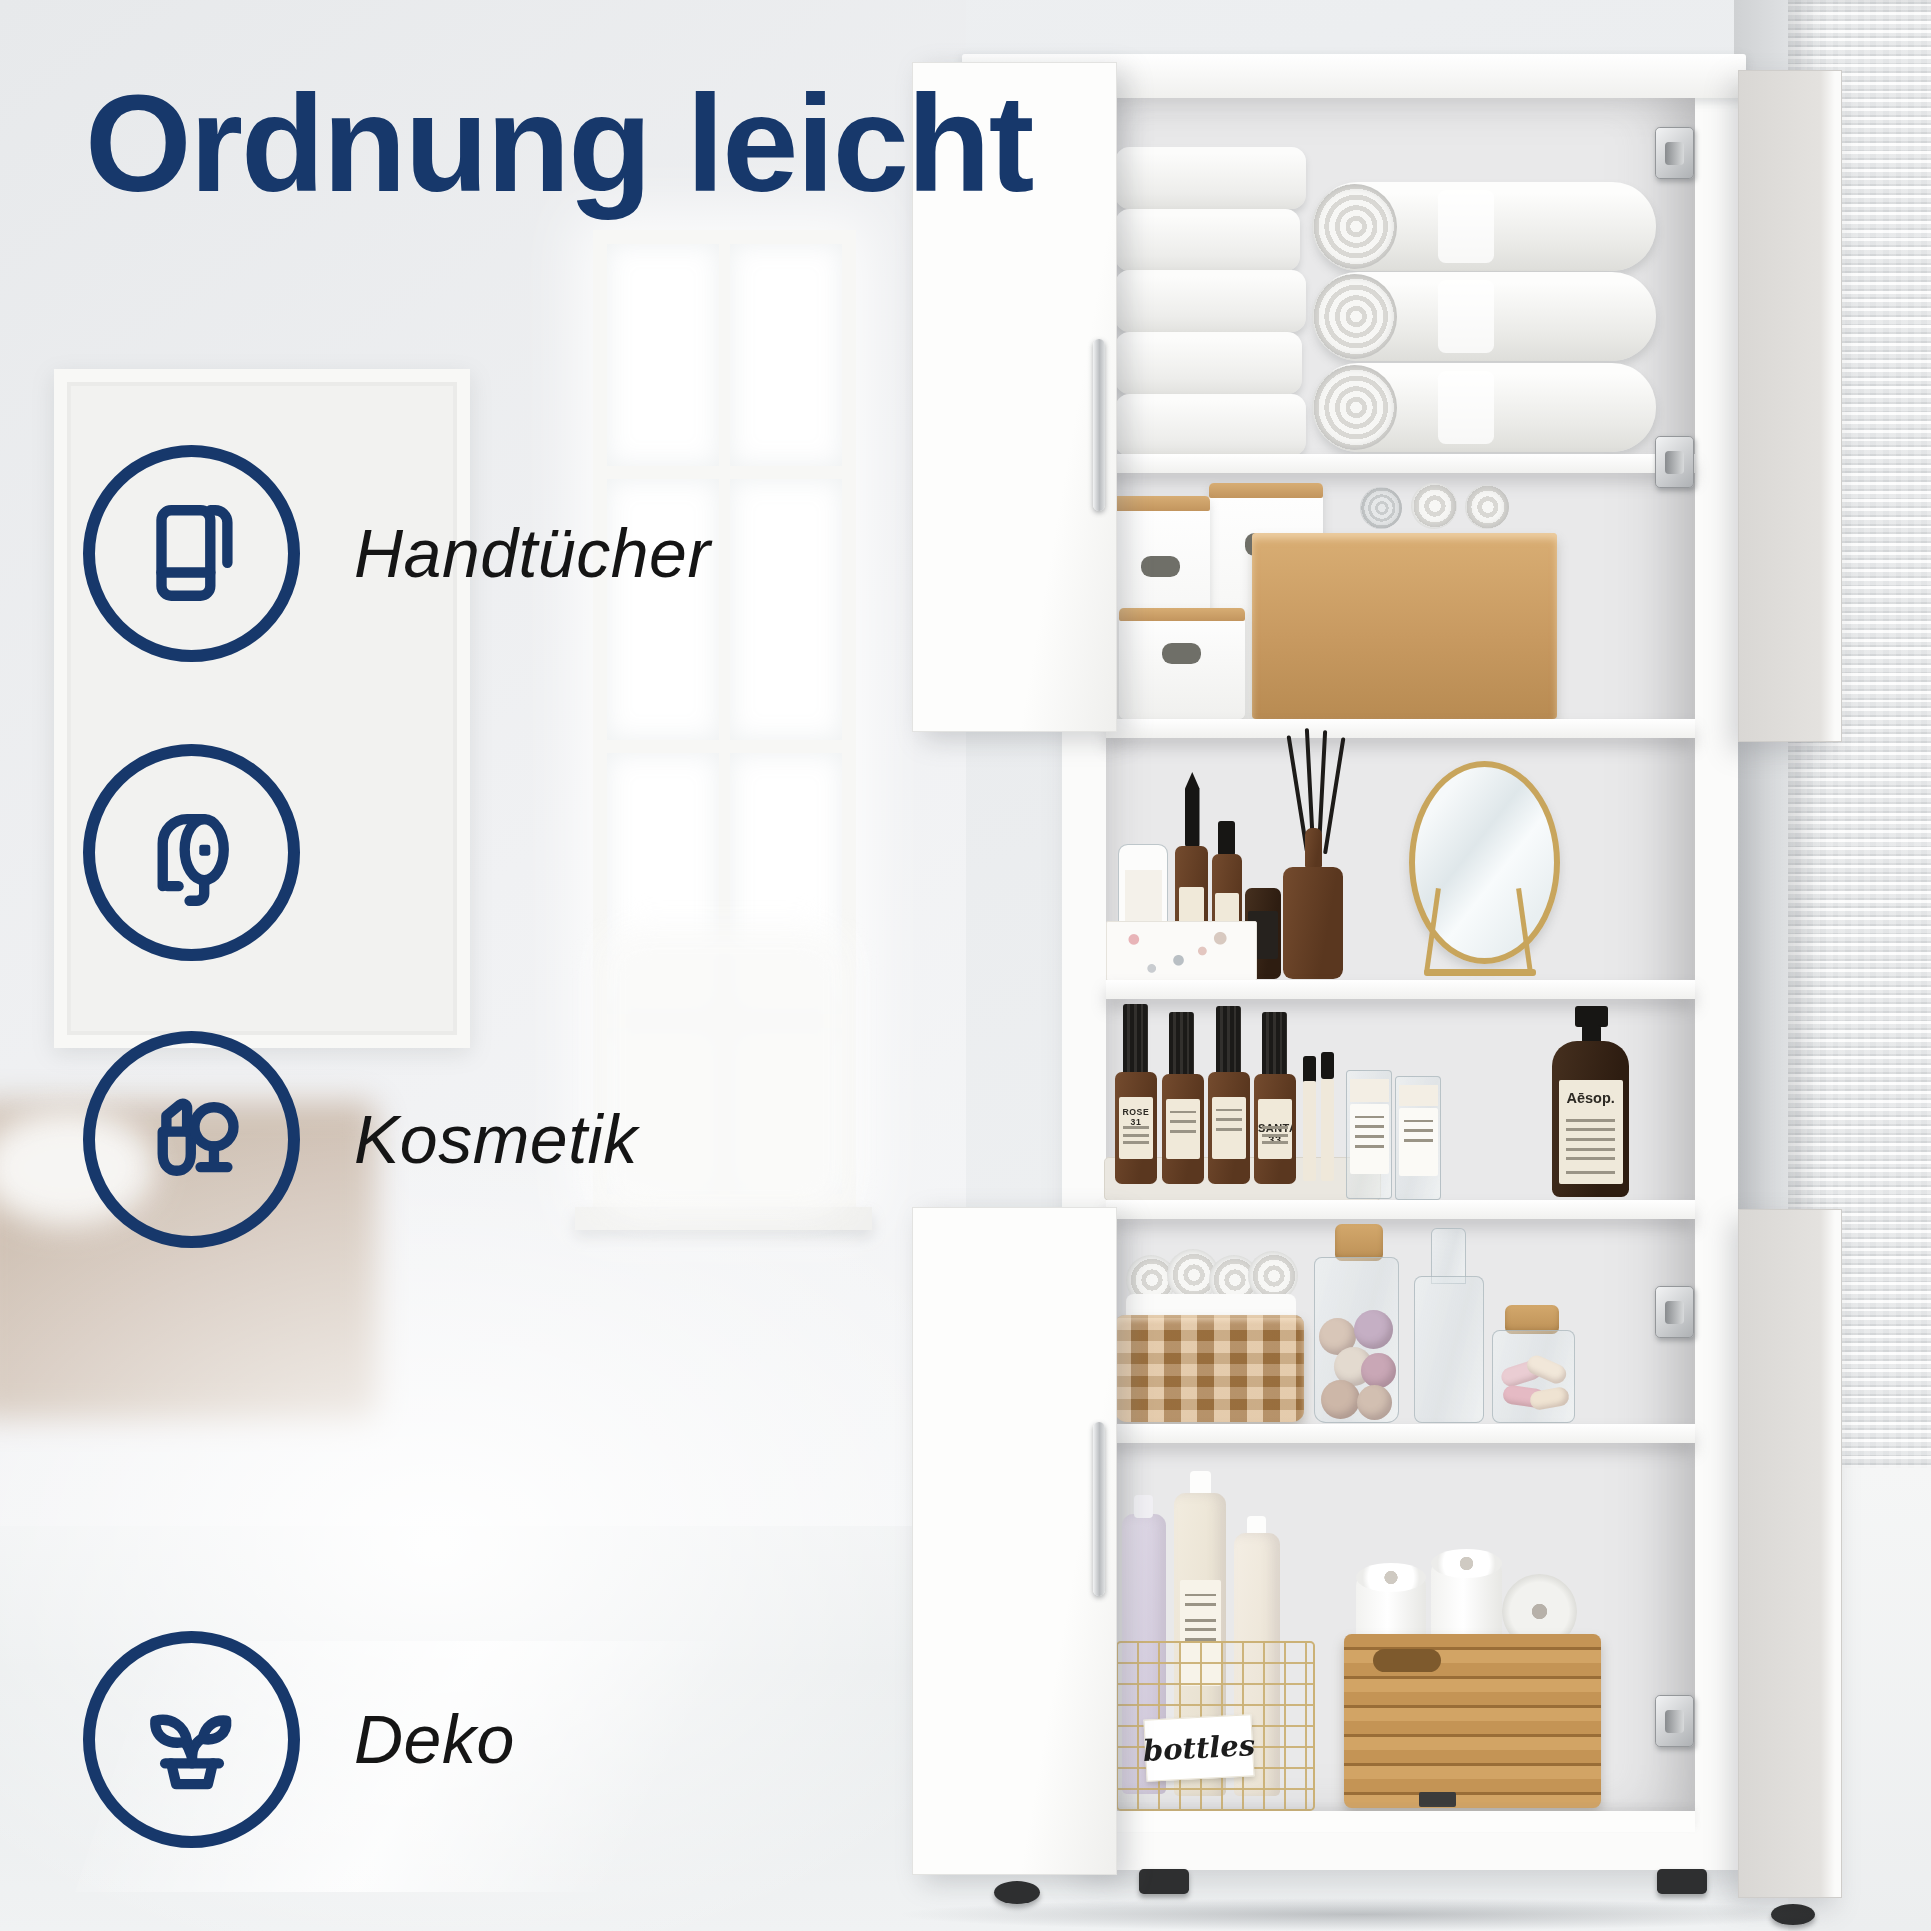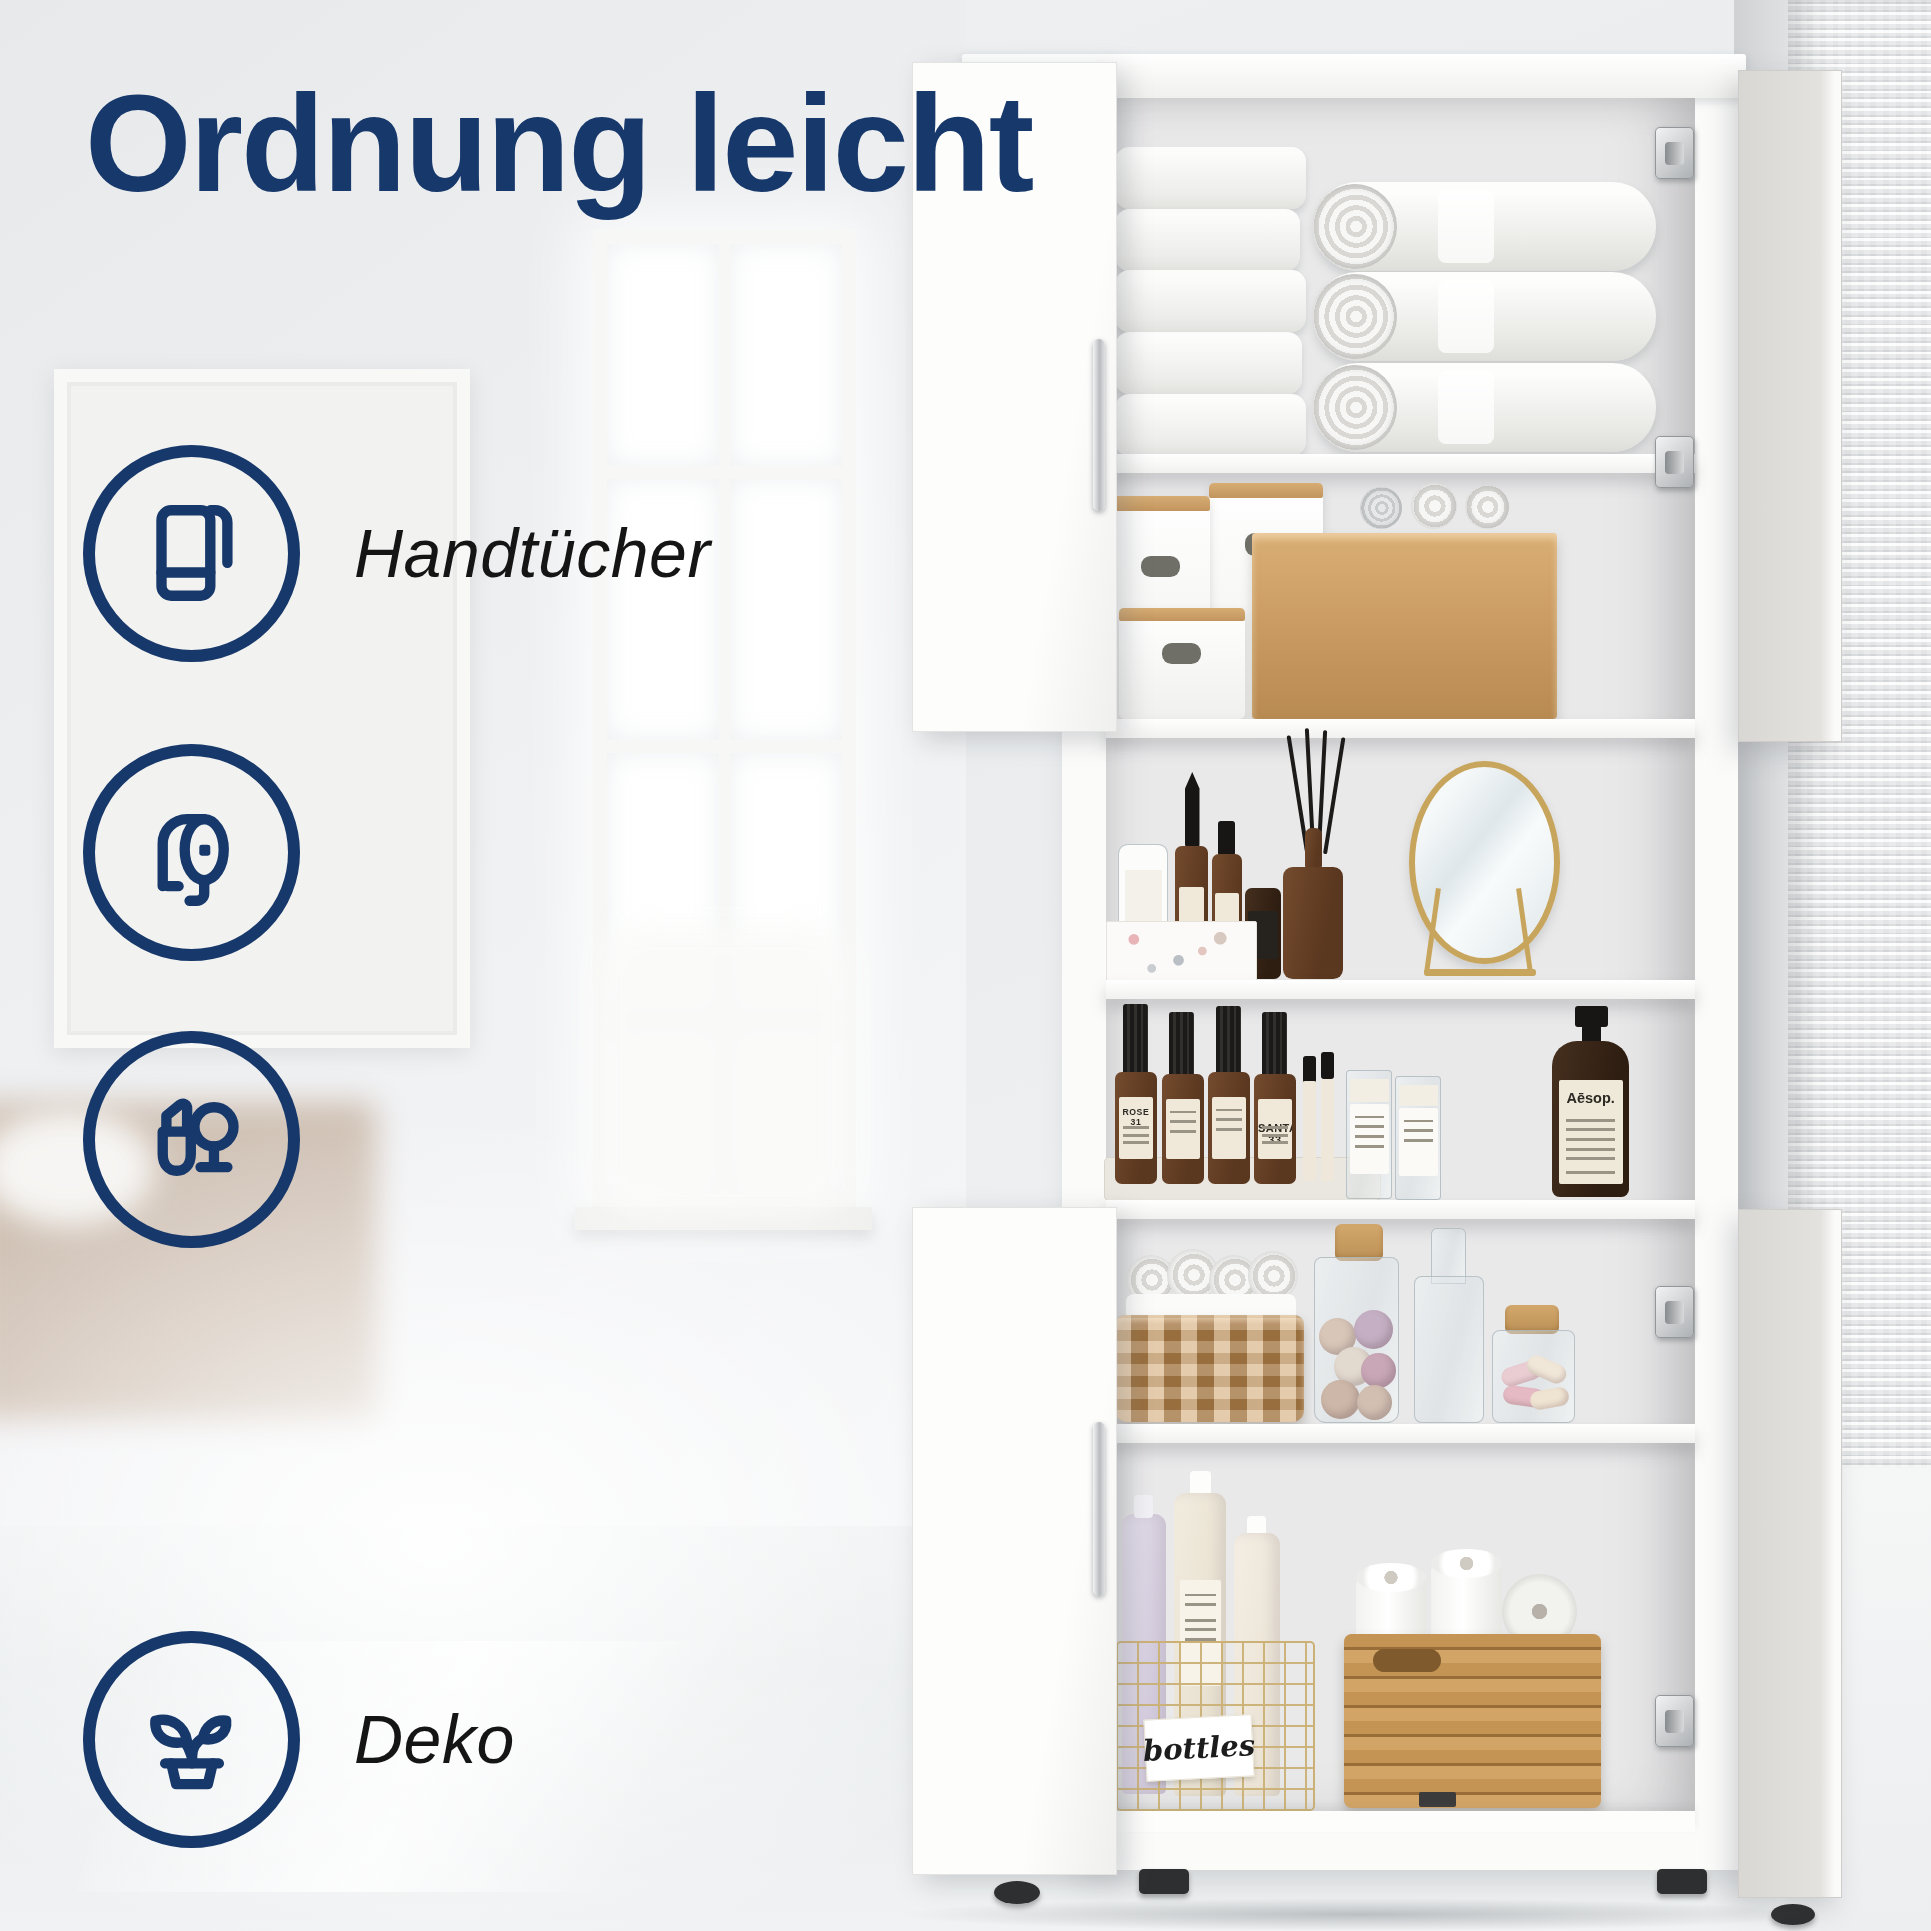--- a/index.html
+++ b/index.html
@@ -415,20 +415,21 @@
   <div class="abs feature-row" style="top:1030px;">
     <div class="icon-circle">
       <svg class="ic" width="122" height="122" viewBox="0 0 100 100">
         <path d="M29 44 v-13 l11 -9 c3 -2 6 0 6 3 v19"></path>
         <path d="M26 44 h23 v18 c0 9 -5 14 -11.5 14 c-6.5 0 -11.5 -5 -11.5 -14 z"></path>
         <circle cx="68" cy="40" r="16"></circle>
         <line x1="68" y1="56" x2="68" y2="70"></line>
         <line x1="57" y1="73" x2="79" y2="73"></line>
       </svg>
     </div>
+    <span class="feature-label">Kosmetik</span>
   </div>
 
 
   <div class="abs feature-row" style="top:1630px;">
     <div class="icon-circle">
       <svg class="ic" width="122" height="122" viewBox="0 0 100 100">
         <path d="M28 70 h44"></path>
         <path d="M33 70 l4 17 h26 l4 -17"></path>
         <path d="M50 70 v-5 c0 -8 3 -12 9 -16"></path>
         <path d="M46 52 c-2 -13 -13 -20 -26 -17 c-1 13 10 21 26 17 z"></path>

